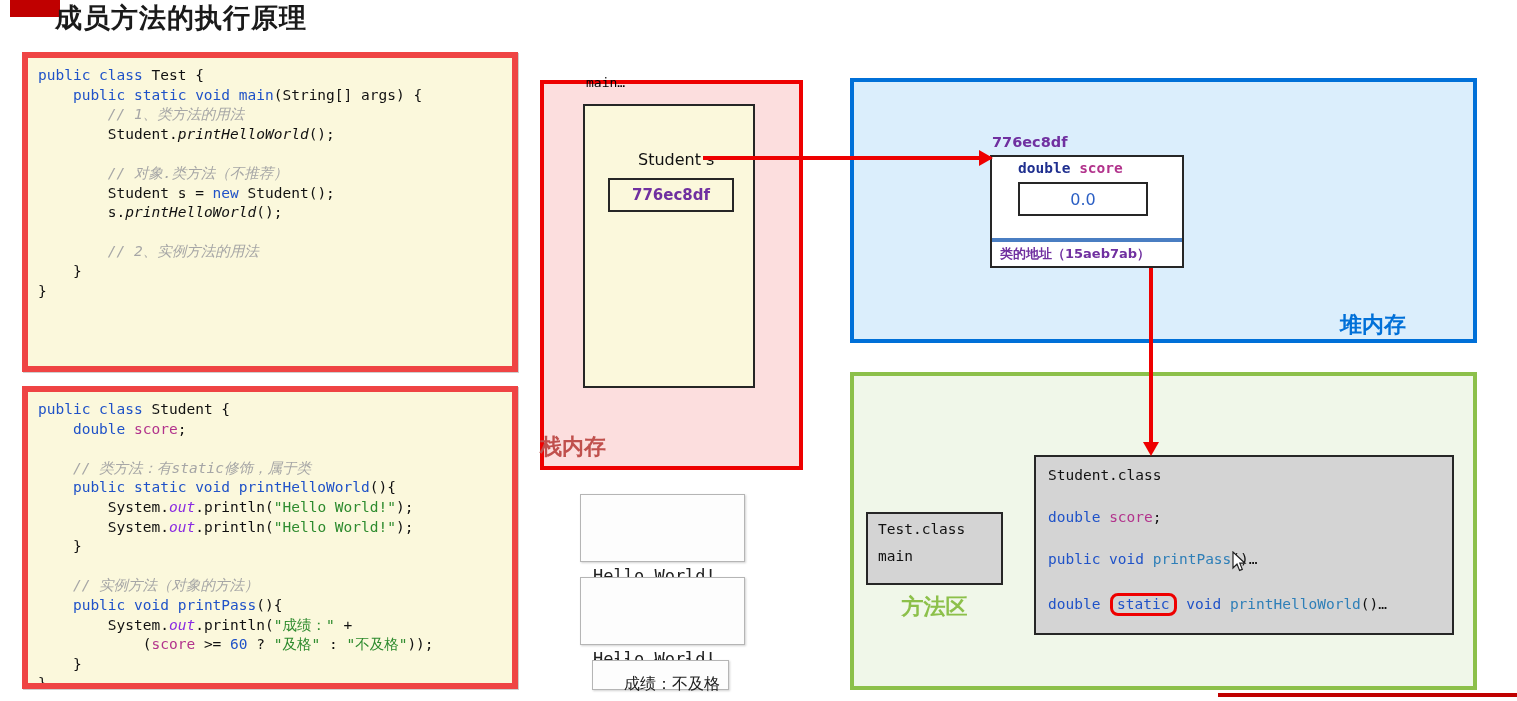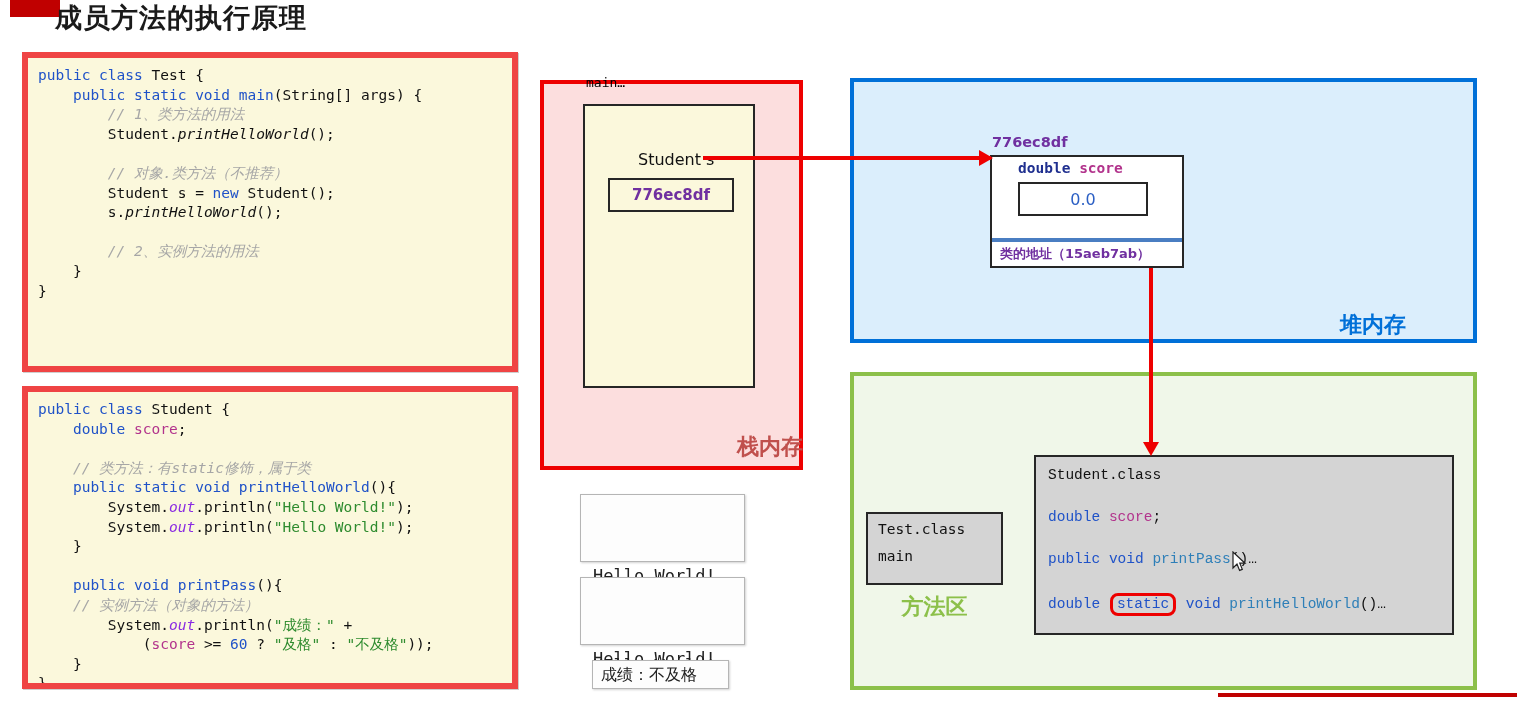--- a/index.html
+++ b/index.html
@@ -116,21 +116,21 @@
   #stack-var-box span {
     font-size: 15px;
     font-weight: bold;
     color: #7030a0;
     font-family: "DejaVu Sans", sans-serif;
   }
   #stack-caption {
     position: absolute;
     left: 540px; top: 432px;
     width: 263px;
-    text-align: right;
+    text-align: left;
     font-size: 22px;
     font-weight: bold;
     color: #c0504d;
     font-family: Liberation Mono, monospace;
   }
 
   
   #heap-box {
     position: absolute;
     left: 850px; top: 78px;
@@ -247,21 +247,20 @@
     border: 2px solid #262626;
     box-sizing: border-box;
     font-family: "DejaVu Sans Mono", monospace;
     font-size: 14.5px;
     padding: 10px 0 0 12px;
   }
   #student-class-box .ln {
     height: 42px;
     white-space: pre;
     color: #111;
-    font-family: Liberation Mono, monospace;
   }
   .static-hl {
     display: inline-block;
     border: 3px solid #ee0000;
     border-radius: 8px;
     padding: 0px 4px;
     margin: 0 1px;
     line-height: 17px;
     color: #1f52c8;
   }
@@ -280,21 +279,22 @@
     line-height: 30px;
     white-space: pre;
   }
   #console-1 { left: 580px; top: 494px; width: 165px; height: 68px; }
   #console-2 { left: 580px; top: 577px; width: 165px; height: 68px; }
   #console-3 {
     left: 592px; top: 660px; width: 137px; height: 29px;
     font-family: "DejaVu Sans", sans-serif;
     font-size: 16px;
     line-height: 18px;
-    padding: 5px 8px;
+    padding: 14px 8px;
+    text-align: right;
   }
 
   
   .arrow-h {
     position: absolute;
     height: 4px;
     background: #ee0000;
   }
   .arrow-h::after {
     content: "";
@@ -361,22 +361,22 @@
   <div class="code-panel" id="code-student">
     <div class="code-line"><span class="kw">public class</span> <span class="mth">Student {</span></div>
     <div class="code-line">    <span class="kw">double</span> <span class="fld">score</span><span class="mth">;</span></div>
     <div class="code-line"> </div>
     <div class="code-line"><span class="cmt">    // 类方法：有static修饰，属于类</span></div>
     <div class="code-line">    <span class="kw">public static void</span> <span style="color:#1f52c8">printHelloWorld</span><span class="mth">(){</span></div>
     <div class="code-line"><span class="mth">        System.</span><span class="pur">out</span><span class="mth">.println(</span><span class="str">"Hello World!"</span><span class="mth">);</span></div>
     <div class="code-line"><span class="mth">        System.</span><span class="pur">out</span><span class="mth">.println(</span><span class="str">"Hello World!"</span><span class="mth">);</span></div>
     <div class="code-line"><span class="mth">    }</span></div>
     <div class="code-line"> </div>
+    <div class="code-line"><span class="cmt">    // 实例方法（对象的方法）</span></div>
     <div class="code-line">    <span class="kw">public void</span> <span style="color:#1f52c8">printPass</span><span class="mth">(){</span></div>
-    <div class="code-line"><span class="cmt">    // 实例方法（对象的方法）</span></div>
     <div class="code-line"><span class="mth">        System.</span><span class="pur">out</span><span class="mth">.println(</span><span class="str">"成绩："</span><span class="mth"> +</span></div>
     <div class="code-line"><span class="mth">            (</span><span class="fld">score</span><span class="mth"> &gt;= </span><span class="num">60</span><span class="mth"> ? </span><span class="str">"及格"</span><span class="mth"> : </span><span class="str">"不及格"</span><span class="mth">));</span></div>
     <div class="code-line"><span class="mth">    }</span></div>
     <div class="code-line"><span class="mth">}</span></div>
   </div>
 
   <div id="stack-box"></div>
   <div id="stack-main-label">main…</div>
   <div id="stack-frame"></div>
   <div id="stack-var-name">Student  s</div>

